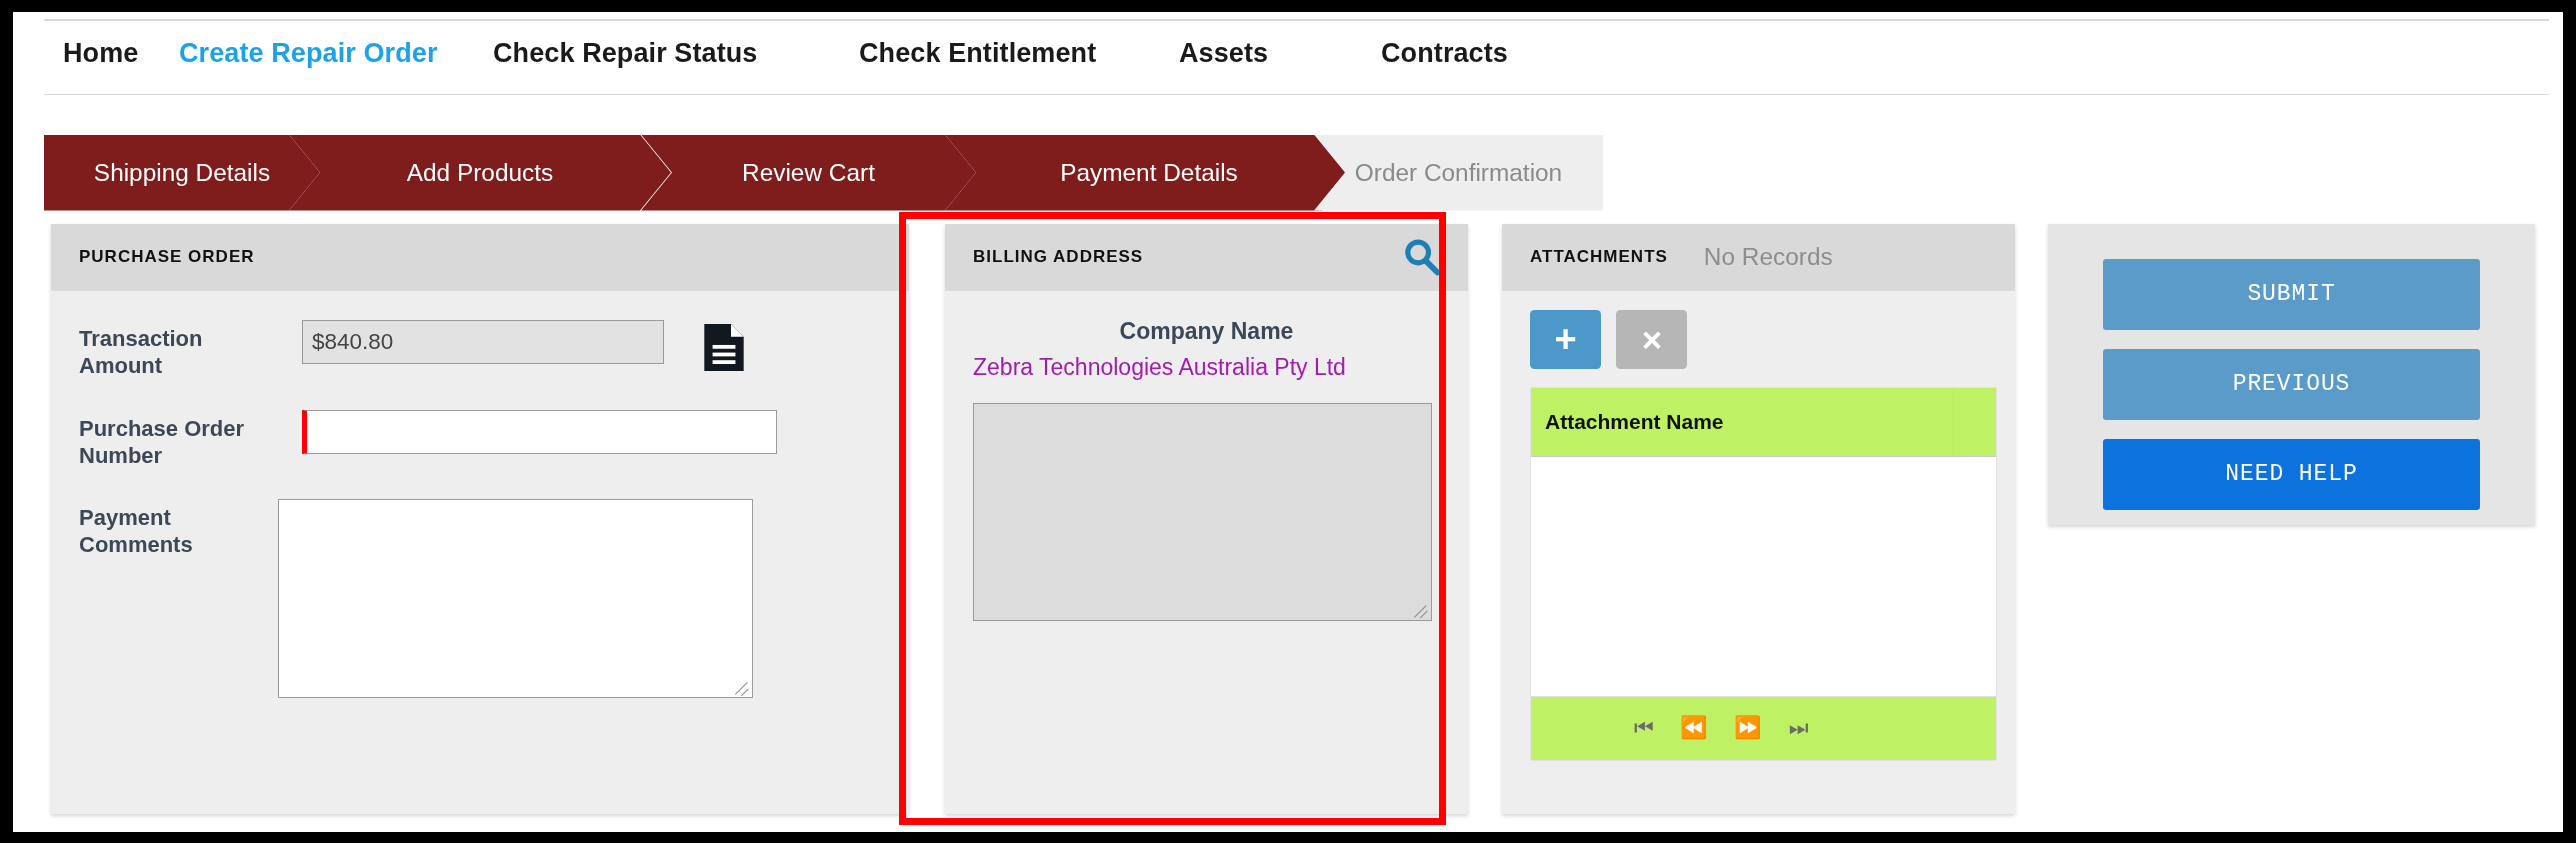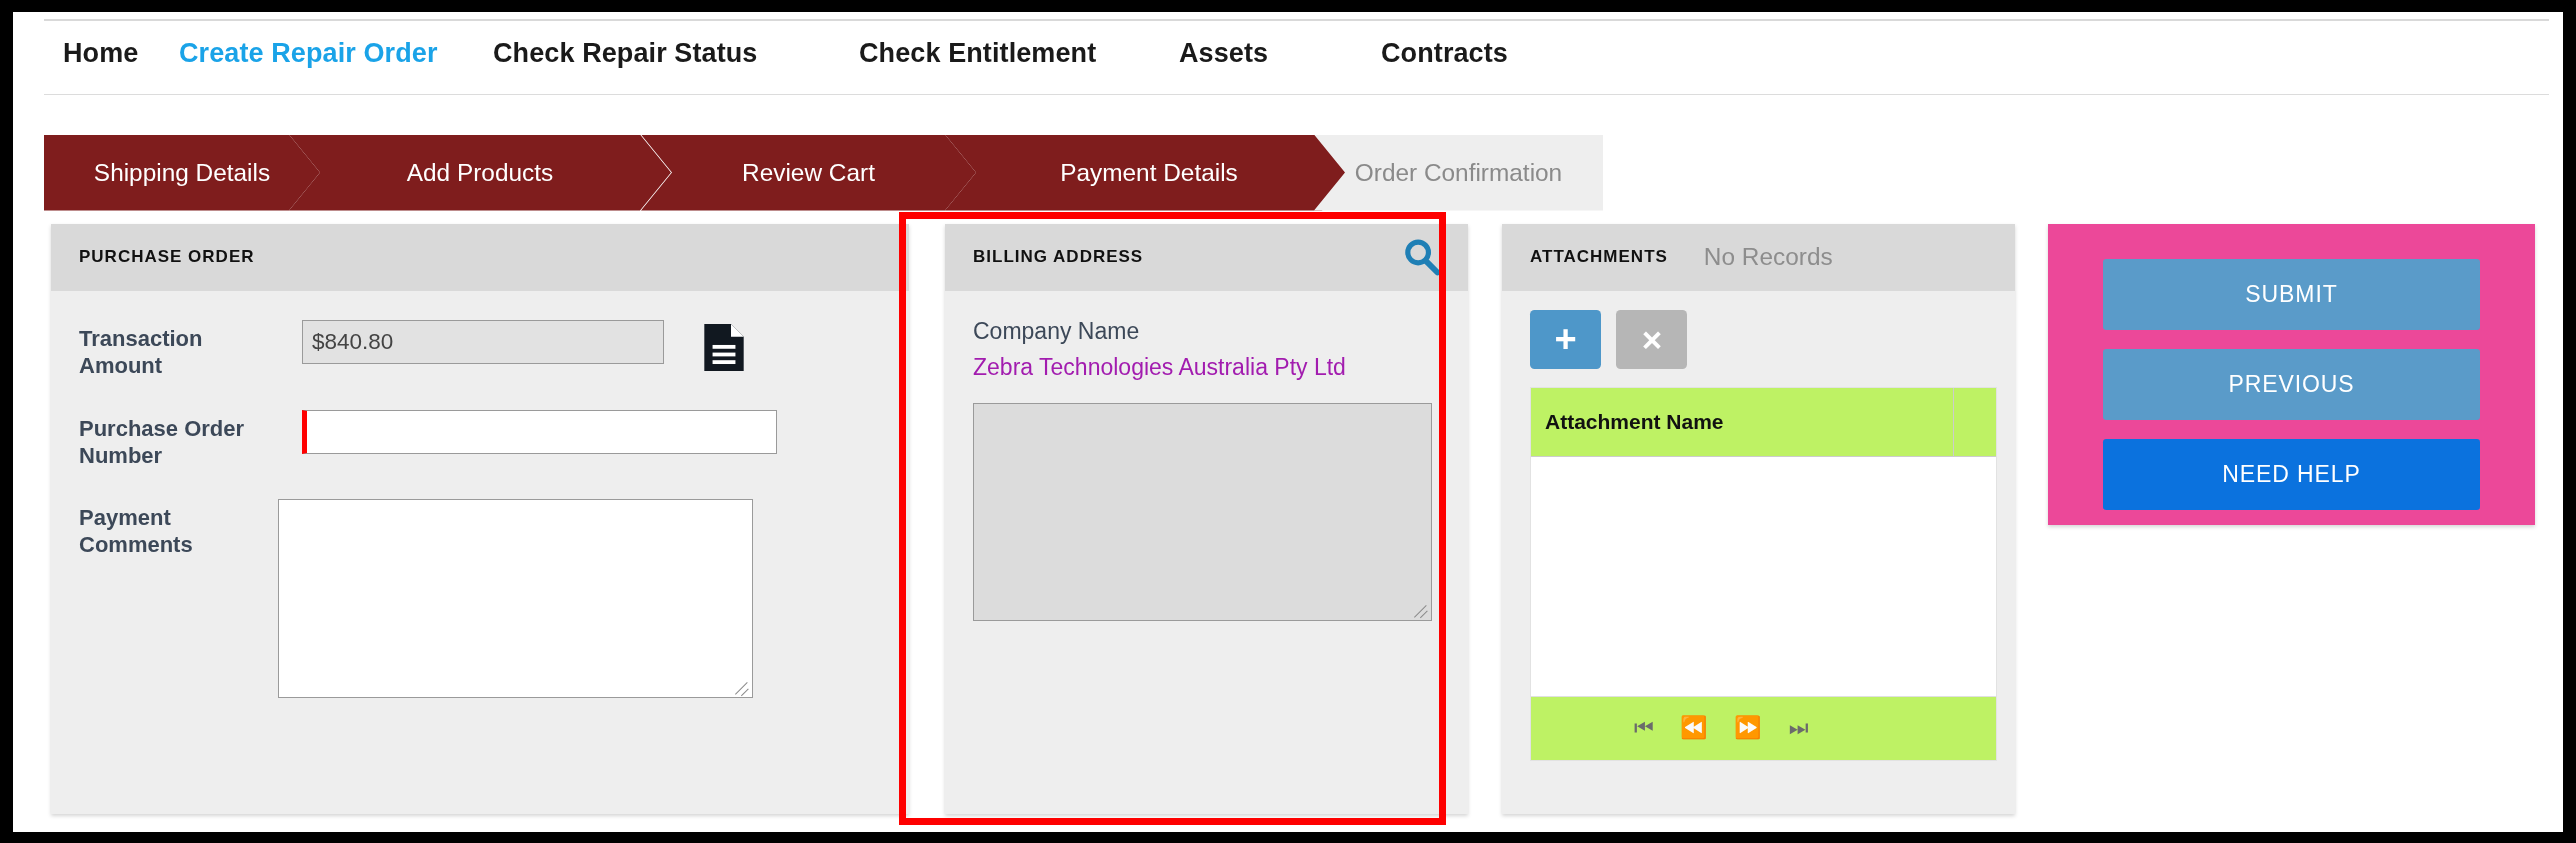--- a/index.html
+++ b/index.html
@@ -182,23 +182,24 @@
   .resize-grip::after  { width: 9.6px; right: -0.6px; bottom: 1.3px; }
 
   
   #card-billing { left: 894px; width: 523px; height: 590px; }
   #card-billing .card-head { justify-content: space-between; padding-right: 26px; }
 
   #billing-search { width: 40px; height: 40px; cursor: pointer; flex: 0 0 auto; }
 
   .stack-label {
     font-size: 23px;
-    font-weight: normal;
+    font-weight: bold;
     color: #3c4858;
     margin-top: 27px;
+    text-align: center;
   }
   .stack-value {
     font-size: 23px;
     color: #a21caf;
     margin-top: 9px;
     white-space: nowrap;
     overflow: hidden;
     width: 487px;
   }
   #billing-area {
@@ -261,23 +262,24 @@
     cursor: pointer;
     line-height: 1;
     letter-spacing: -1.3px;
   }
 
   
   #actions {
     position: absolute;
     left: 2035px; top: 212px;
     width: 487px; height: 301px;
-    background: #ec4899;
+    background: #e5e5e5;
     box-shadow: 0 1.9px 3.8px rgba(0,0,0,.17);
     padding: 35px 55px;
+    font-family: Liberation Mono, monospace;
   }
   .act-btn {
     width: 100%; height: 71px;
     border-radius: 3.2px;
     display: flex; align-items: center; justify-content: center;
     font-size: 23px;
     letter-spacing: 0.9px;
     color: #ffffff;
     cursor: pointer;
     margin-bottom: 19px;

